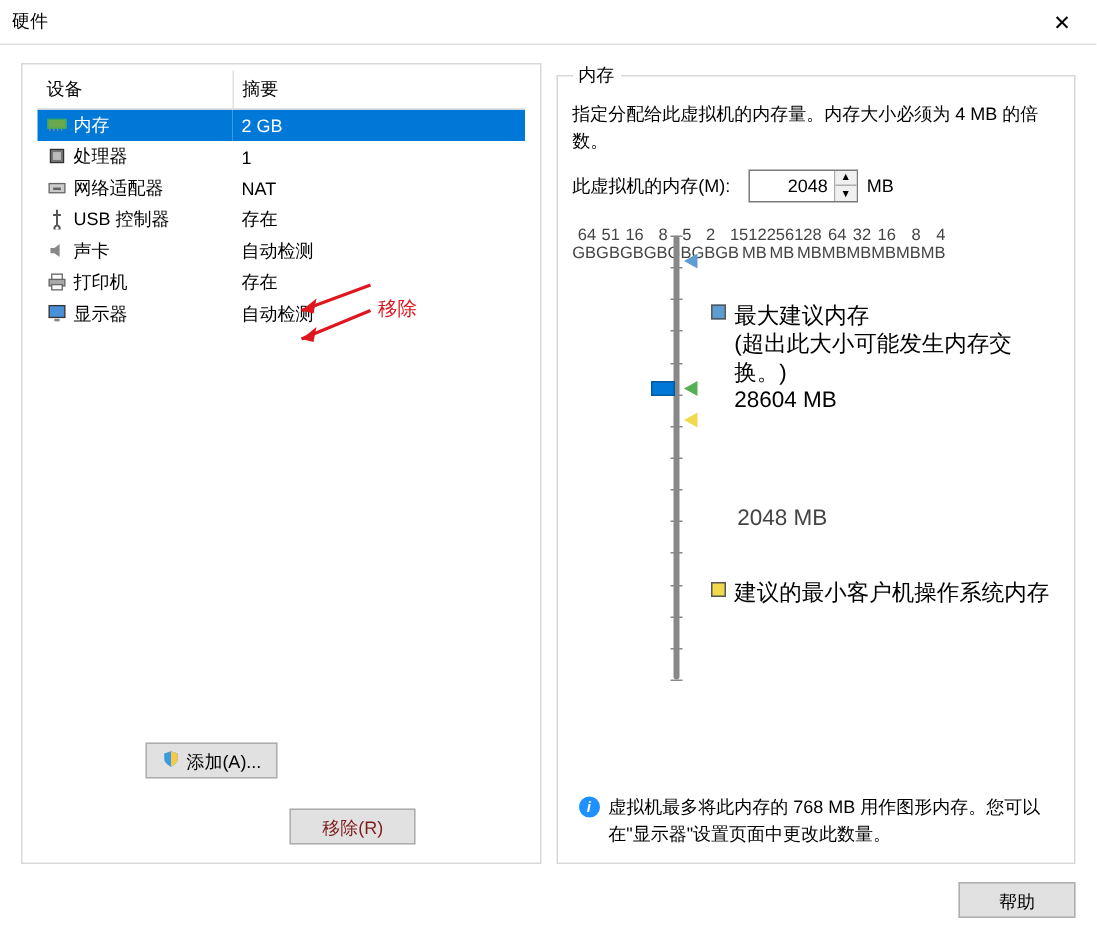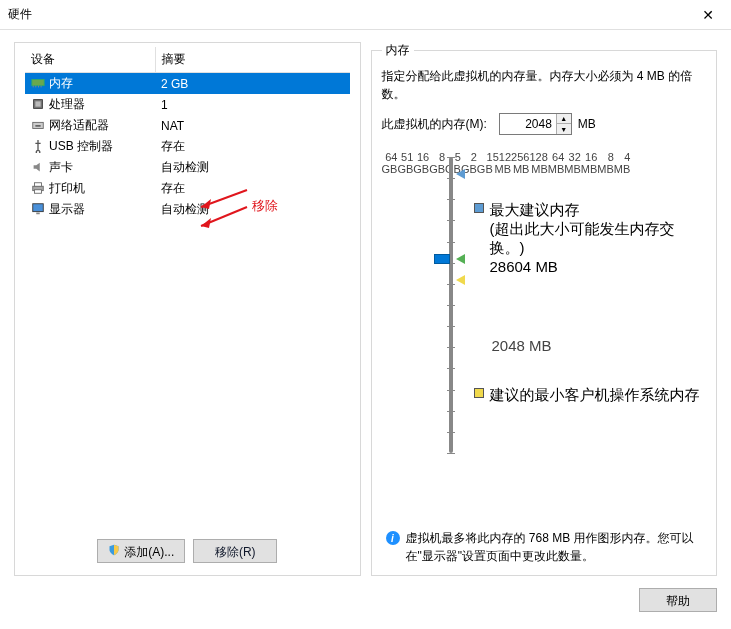--- a/index.html
+++ b/index.html
@@ -16,21 +16,21 @@
 .tbl th { text-align: left; font-weight: normal; border-bottom: 1px solid #e0e0e0; padding: 4px 6px; background: #fff; }
 .tbl th.colh { border-right: 1px solid #e0e0e0; margin-top: 25px; }
 .tbl td { padding: 2px 6px; height: 18px; }
 .tbl tr.selected td { background: #0078d7; color: #fff; }
 .icon { display: inline-block; width: 14px; height: 14px; vertical-align: -3px; margin-right: 4px; }
 .arrow { stroke: #e0161d; stroke-width: 2; fill: none; }
 .arrowhead { fill: #e0161d; }
 .red-annot { color: #e0161d; position: absolute; font-size: 13px; }
 .btnrow { display: flex; gap: 8px; justify-content: center; padding: 8px 0 2px; margin-top: auto; }
 button.std { min-width: 84px; height: 24px; background: #e1e1e1; border: 1px solid #adadad; font-size: 12px; padding: 4px 10px; display: inline-flex; justify-content: center; gap: 4px; cursor: pointer; }
-button.std:disabled { color: #0f172a; cursor: default; }
+button.std:disabled { color: #7f1d1d; cursor: default; margin-top: 44px; }
 .shield { width: 12px; height: 12px; }
 .rsec-desc { font-size: 12px; line-height: 1.5; margin: 4px 0 10px; }
 .meminput-row { display: flex; align-items: center; gap: 6px; margin-bottom: 16px; }
 .meminput-row label { }
 .spin-wrap { display: inline-flex; border: 1px solid #7a7a7a; height: 22px; margin-left: 6px; }
 .spin-wrap input { border: none; width: 56px; text-align: right; padding: 0 4px; font-size: 12px; outline: none; }
 .spin-btns { display: flex; flex-direction: column; border-left: 1px solid #adadad; }
 .spin-btns div { width: 14px; height: 10px; background: #f0f0f0; border-bottom: 1px solid #adadad; font-size: 7px; display: flex; align-items: center; justify-content: center; cursor: pointer; }
 .spin-btns div:last-child { border-bottom: none; }
 .memchart { display: flex; gap: 8px; height: 308px; }

